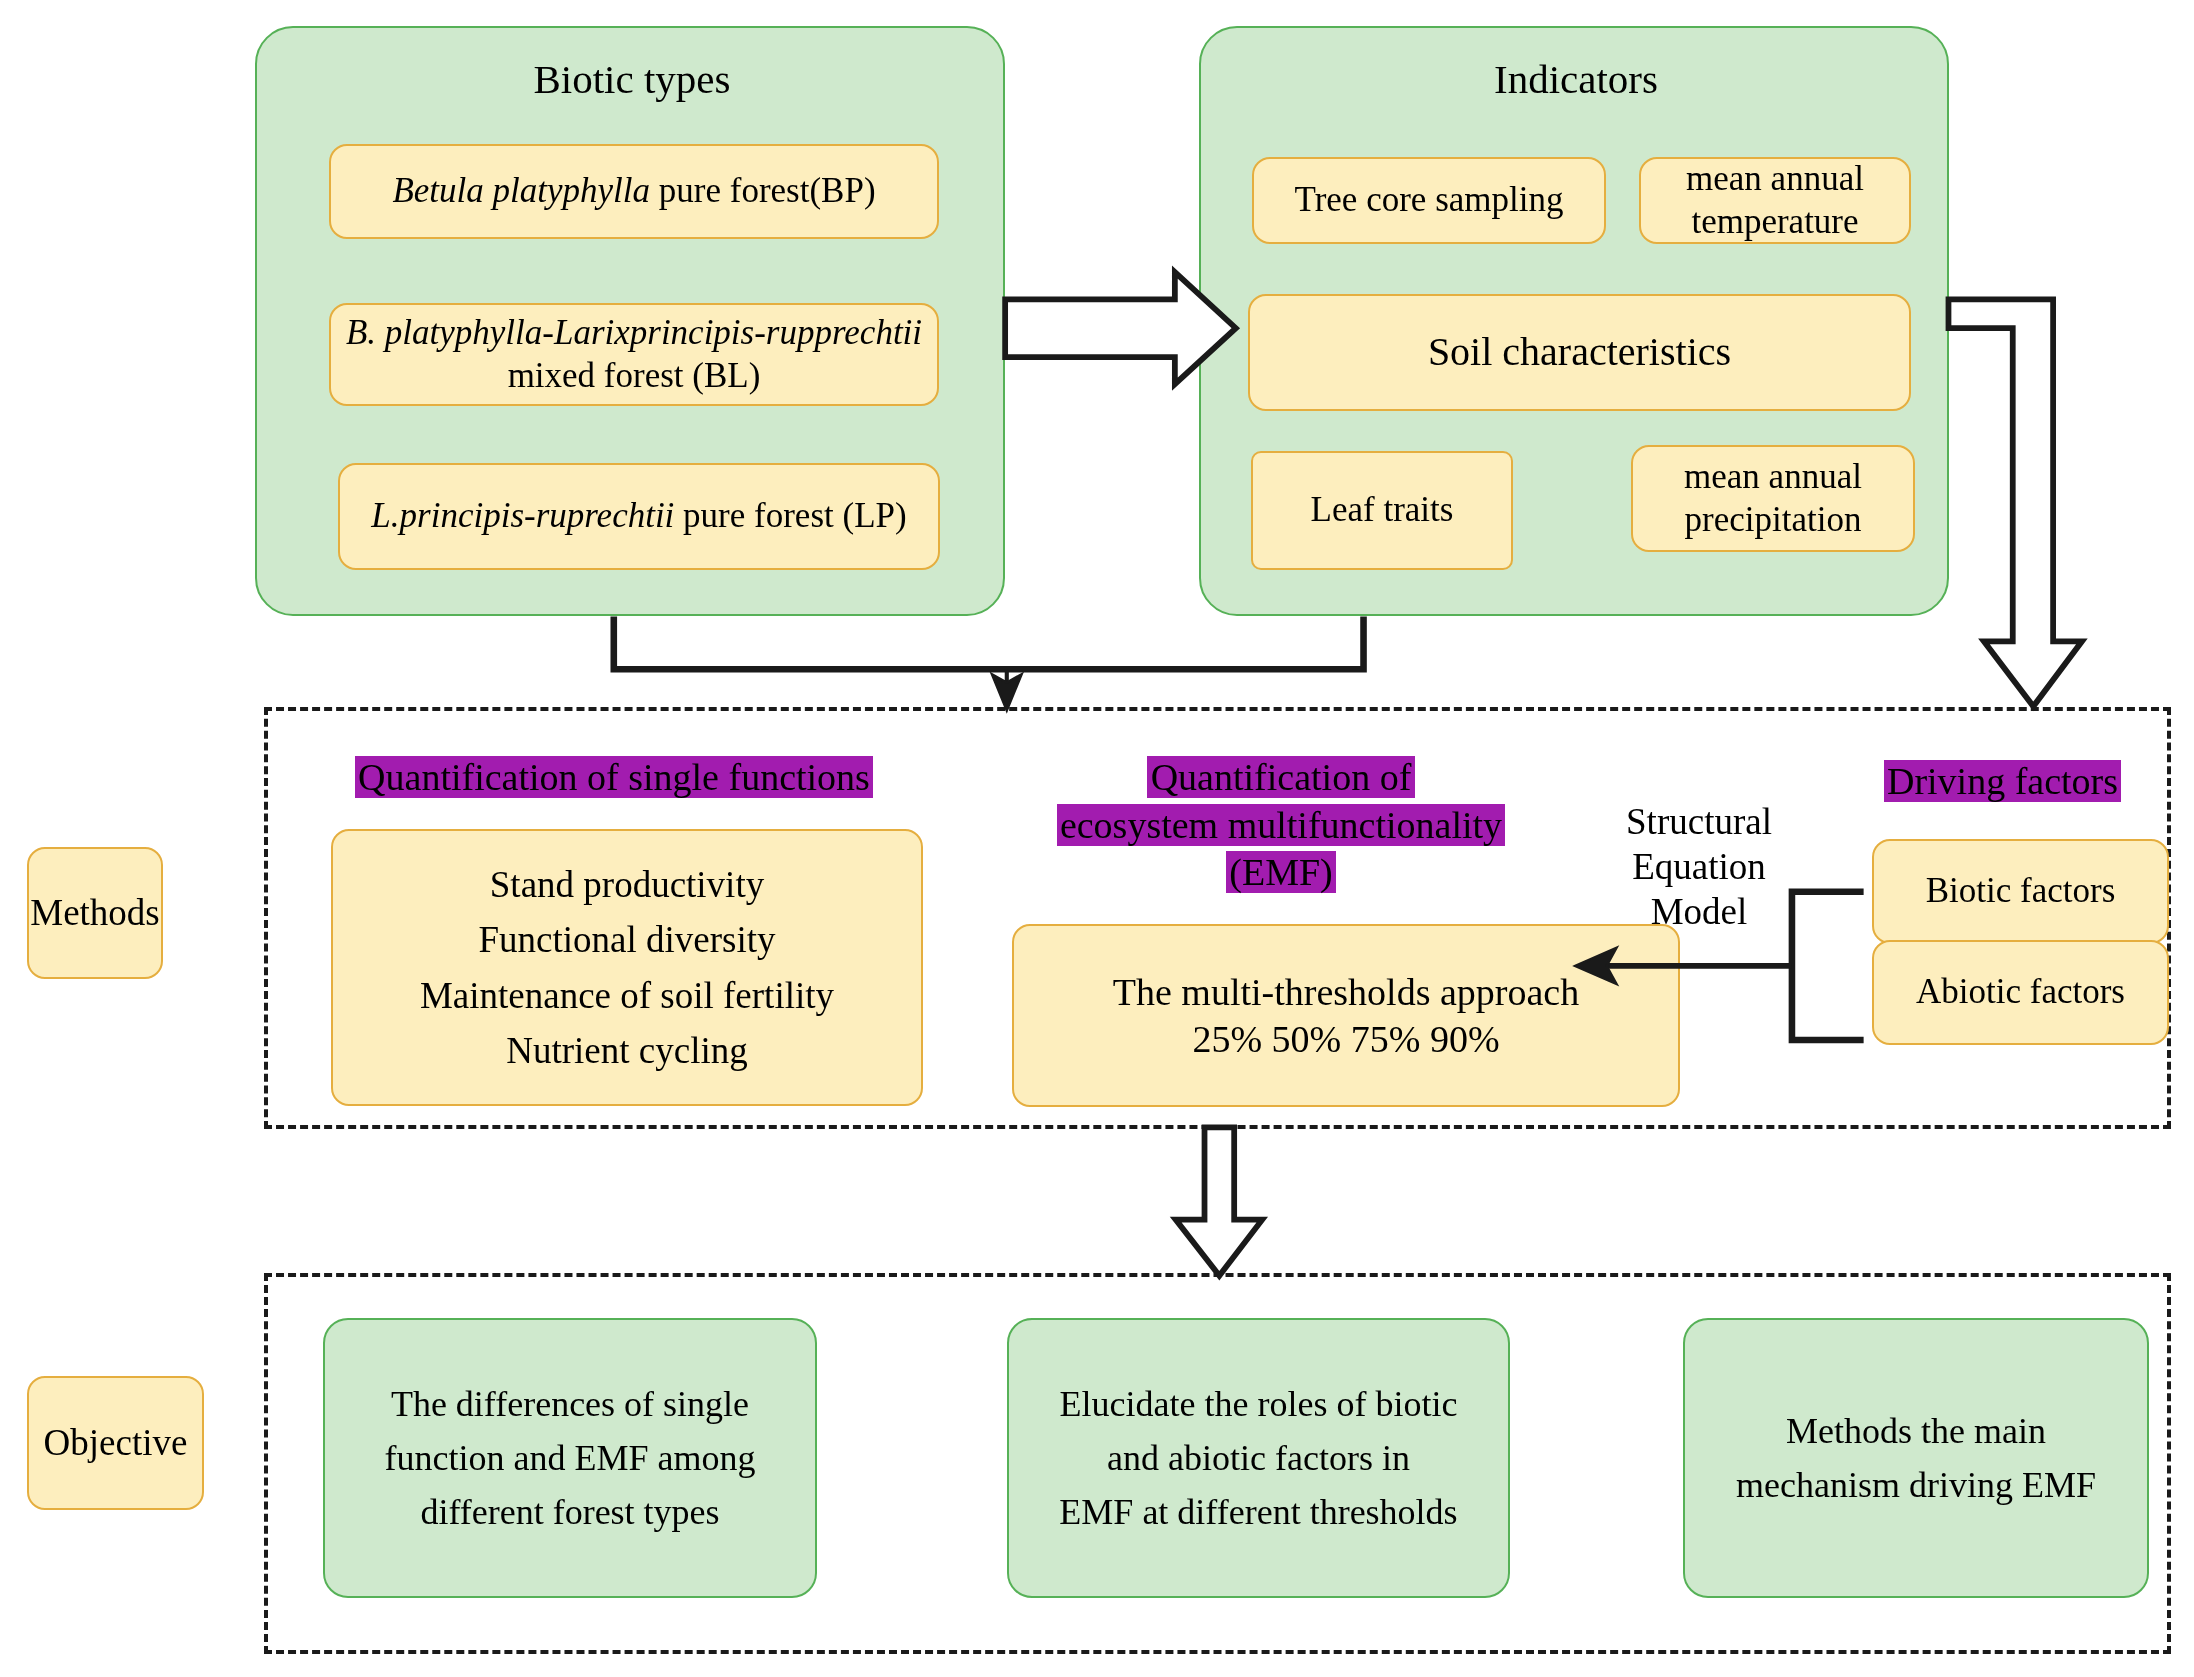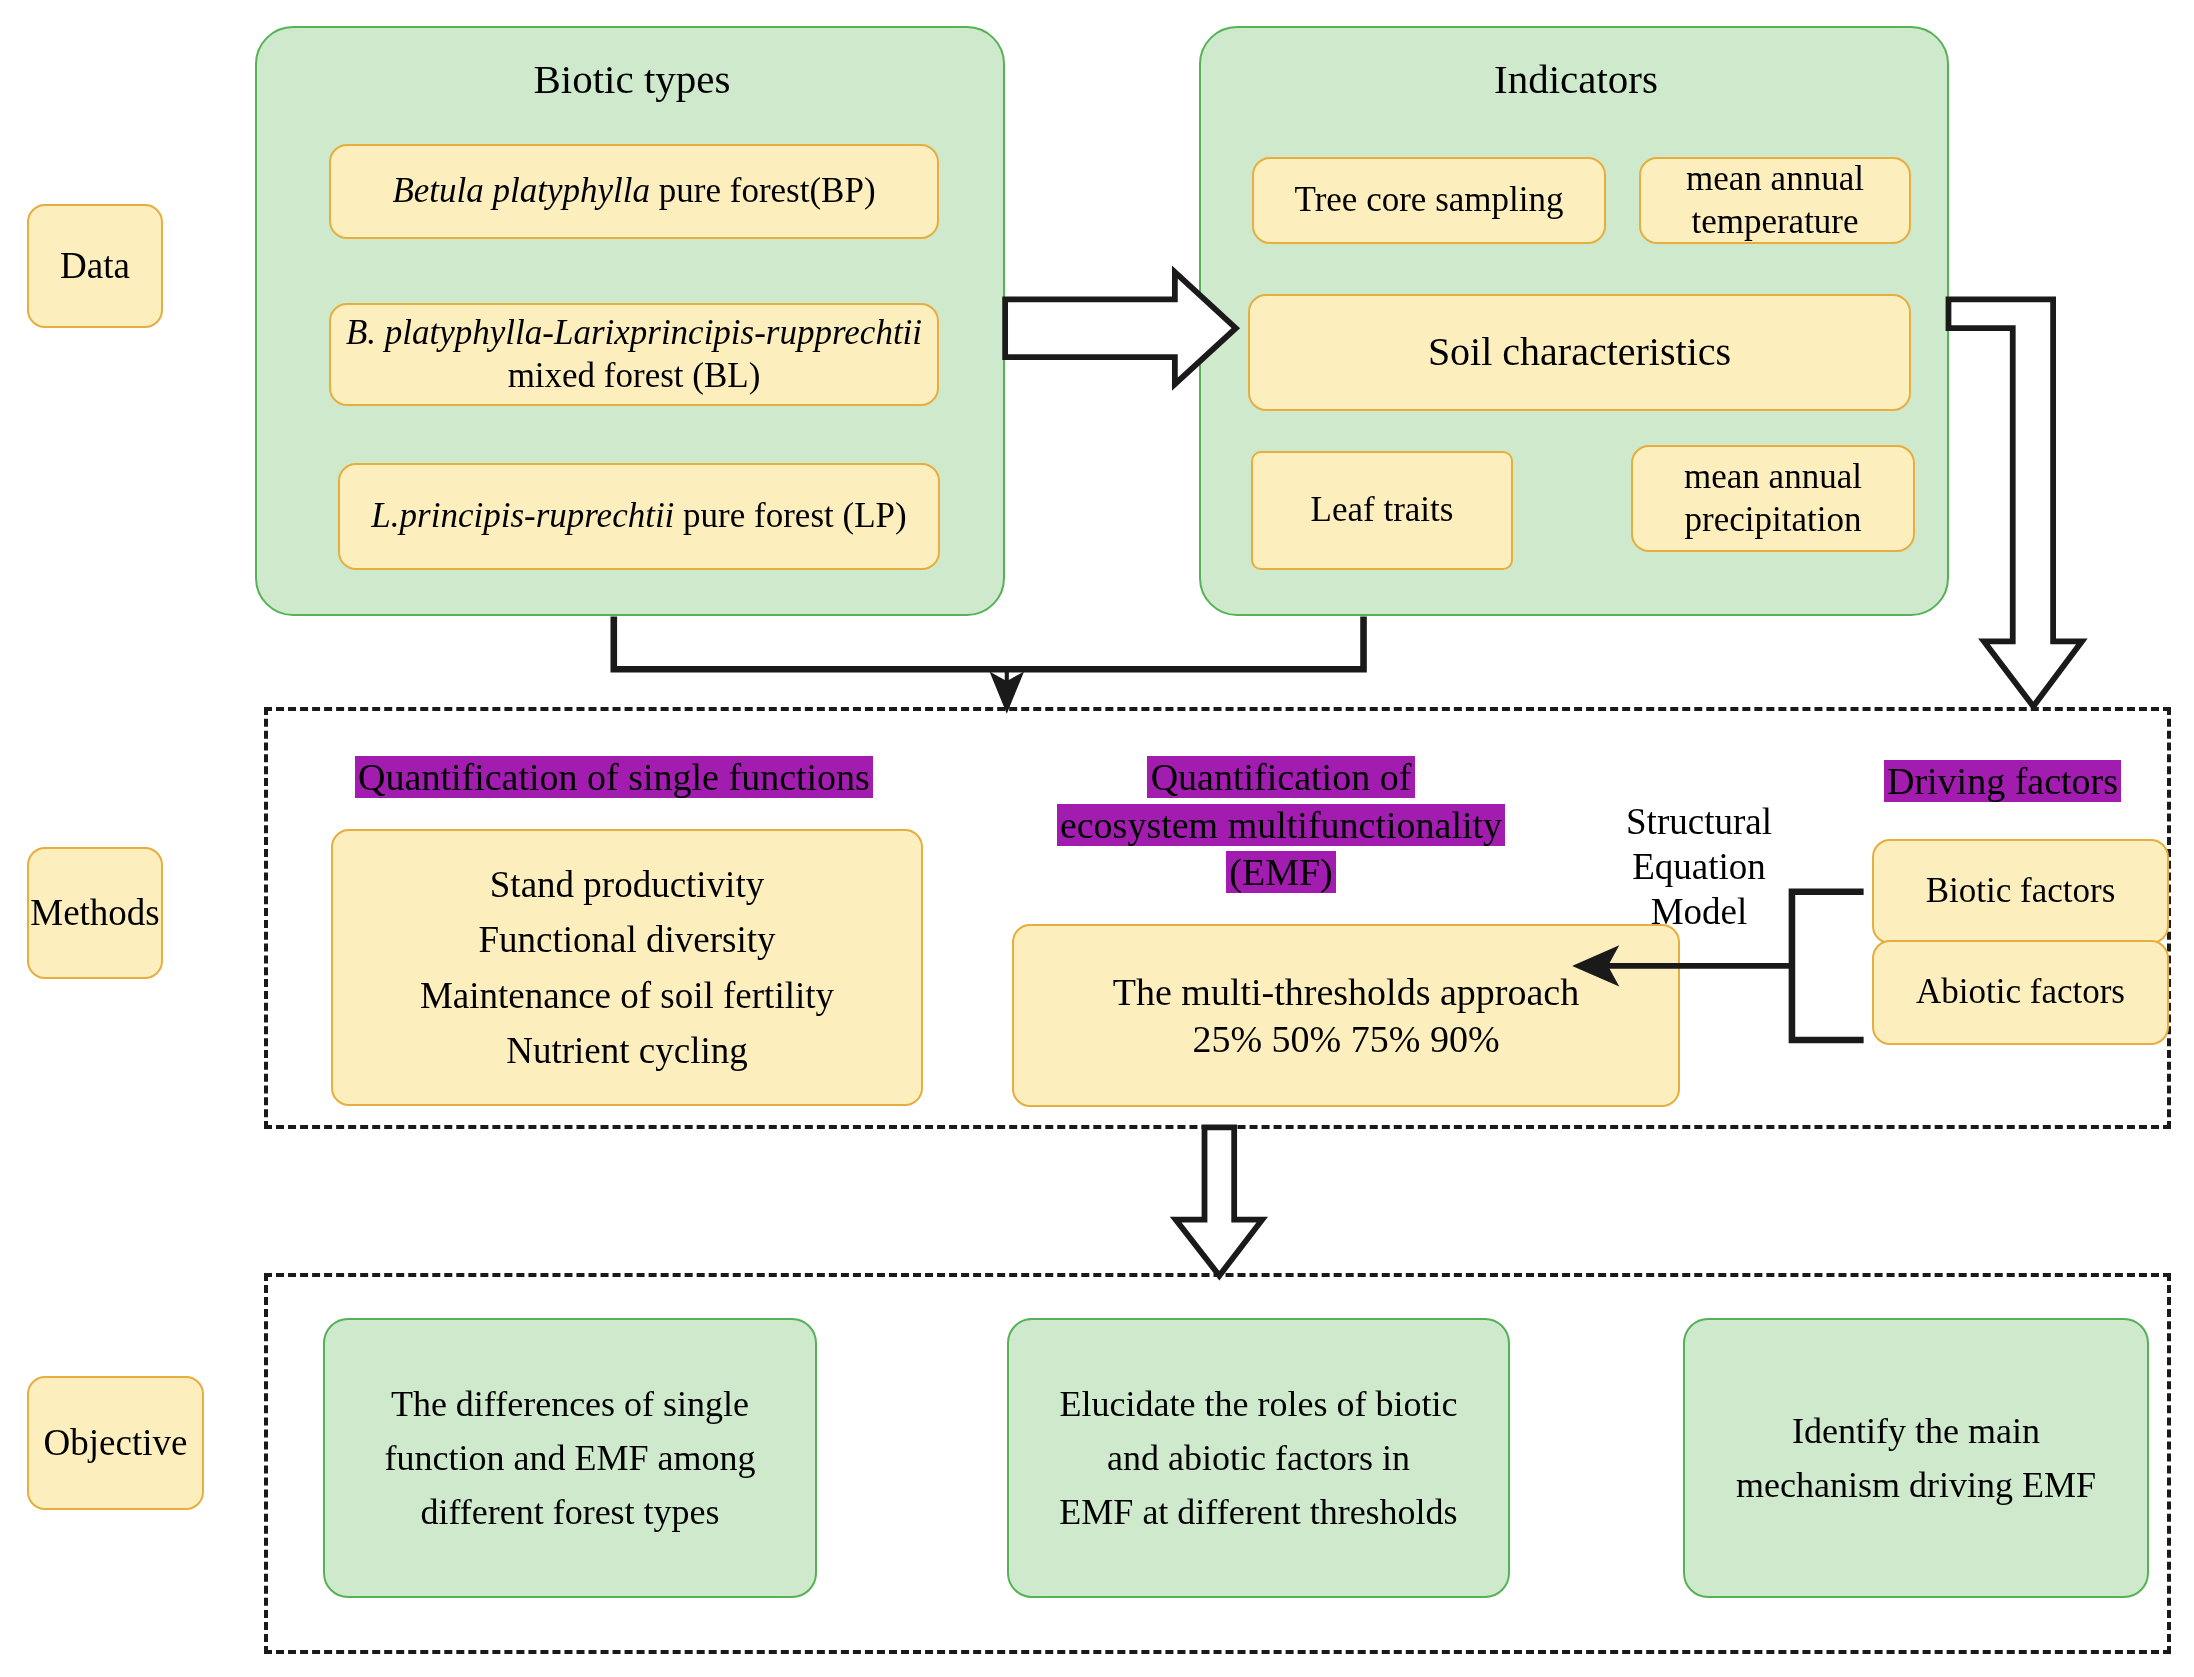--- a/index.html
+++ b/index.html
@@ -107,23 +107,20 @@
     width: 2194px;
     height: 1678px;
     pointer-events: none;
   }
 </style>
 </head>
 <body>
 
 <div id="canvas">
 
-  <div class="abs stage-label" style="left:27px; top:204px; width:136px; height:124px;">
-    <span>Data</span>
-  </div>
 
   <div class="abs stage-label" style="left:27px; top:847px; width:136px; height:132px;">
     <span>Methods</span>
   </div>
 
   <div class="abs stage-label" style="left:27px; top:1376px; width:177px; height:134px;">
     <span>Objective</span>
   </div>
 
   <div class="abs group-box" style="left:255px; top:26px; width:750px; height:590px;">
@@ -216,21 +213,21 @@
 EMF at different thresholds</span>
   </div>
 
   <div class="abs green-card" style="left:323px; top:1318px; width:494px; height:280px;">
     <span class="multi-line">The differences of single
 function and EMF among
 different forest types</span>
   </div>
 
   <div class="abs green-card" style="left:1683px; top:1318px; width:466px; height:280px;">
-    <span class="multi-line">Identify the main
+    <span class="multi-line">Methods the main
 mechanism driving EMF</span>
   </div>
 
   <svg class="overlay" viewBox="0 0 2663 2036">
 
     <polygon points="1220,363 1426,363 1426,330 1500,398 1426,466 1426,433 1220,433" fill="#ffffff" stroke="#1a1a1a" stroke-width="7" stroke-linejoin="miter"></polygon>
 
     <path d="M 745,748 L 745,812 L 1655,812 L 1655,748" fill="none" stroke="#1a1a1a" stroke-width="8"></path>
     <line x1="1222" y1="812" x2="1222" y2="842" stroke="#1a1a1a" stroke-width="5"></line>
     <polygon points="1222,862 1204,818 1222,828 1240,818" fill="#1a1a1a" stroke="#1a1a1a" stroke-width="3"></polygon>

